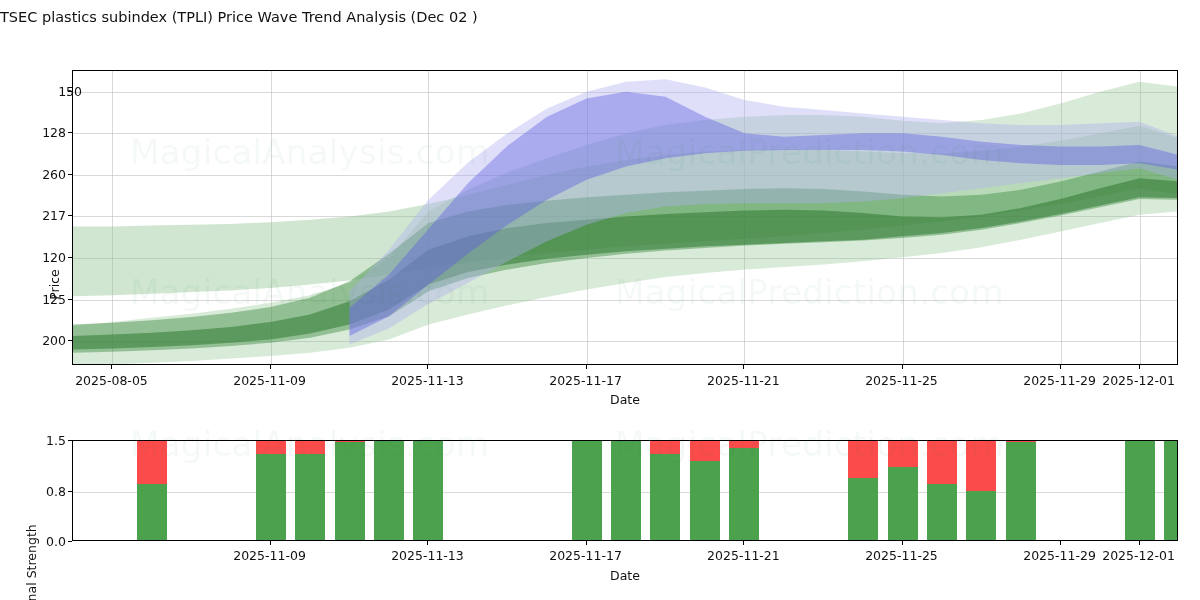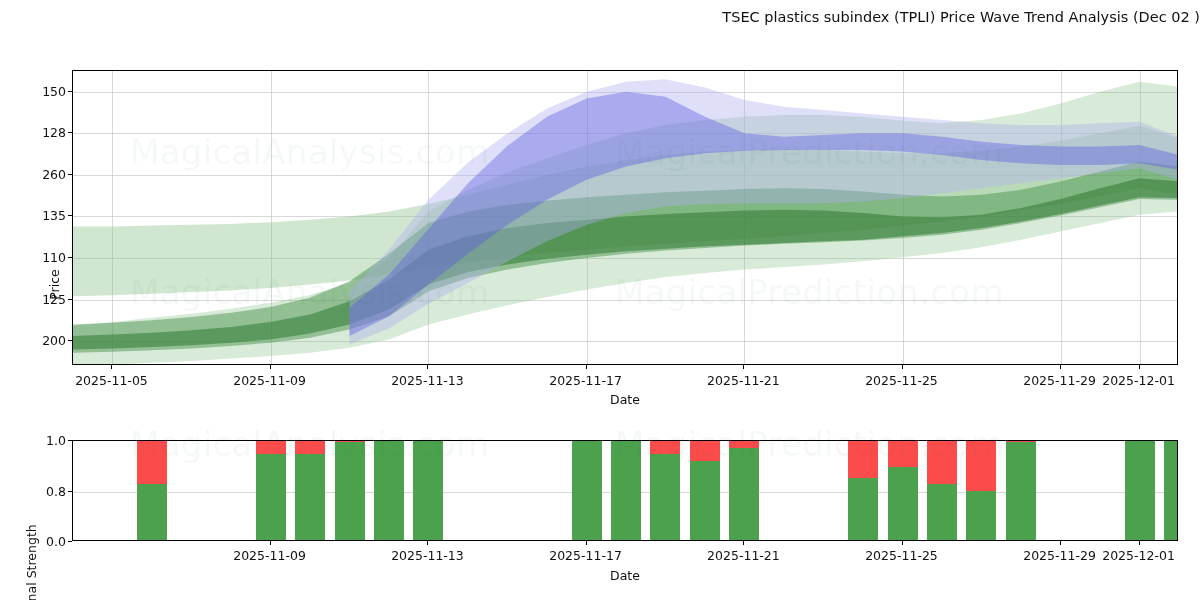--- a/index.html
+++ b/index.html
@@ -14,21 +14,21 @@
     position: relative;
     width: 1200px; height: 600px;
     background: #ffffff;
   }
 
   
   .title-block {
     position: absolute;
     left: 0; top: 8px;
     width: 1200px;
-    text-align: right;
+    text-align: left;
     color: #1a1a1a;
   }
   .title-line {
     font-size: 14.5px;
     line-height: 19px;
     color: #111111;
     white-space: pre;
   }
 
   
@@ -243,51 +243,51 @@
     <div class="wm" style="left: 615px; top: 132px; font-size: 34px;">MagicalPrediction.com</div>
     <div class="wm" style="left: 130px; top: 272px; font-size: 34px;">MagicalAnalysis.com</div>
     <div class="wm" style="left: 615px; top: 272px; font-size: 34px;">MagicalPrediction.com</div>
     <div class="wm" style="left: 130px; top: 424px; font-size: 34px;">MagicalAnalysis.com</div>
     <div class="wm" style="left: 615px; top: 424px; font-size: 34px;">MagicalPrediction.com</div>
     <div class="tick-mark-y" style="left: 68px; top: 340.07px; position: absolute;"></div>
     <div class="tick-label-y" style="left: 24px; width: 42px; top: 340.07px;">200</div>
     <div class="tick-mark-y" style="left: 68px; top: 298.521px; position: absolute;"></div>
     <div class="tick-label-y" style="left: 24px; width: 42px; top: 298.521px;">125</div>
     <div class="tick-mark-y" style="left: 68px; top: 256.972px; position: absolute;"></div>
-    <div class="tick-label-y" style="left: 24px; width: 42px; top: 256.972px;">110</div>
+    <div class="tick-label-y" style="left: 24px; width: 42px; top: 256.972px;">120</div>
     <div class="tick-mark-y" style="left: 68px; top: 215.423px; position: absolute;"></div>
-    <div class="tick-label-y" style="left: 24px; width: 42px; top: 215.423px;">135</div>
+    <div class="tick-label-y" style="left: 24px; width: 42px; top: 215.423px;">217</div>
     <div class="tick-mark-y" style="left: 68px; top: 173.873px; position: absolute;"></div>
     <div class="tick-label-y" style="left: 24px; width: 42px; top: 173.873px;">260</div>
     <div class="tick-mark-y" style="left: 68px; top: 132.324px; position: absolute;"></div>
     <div class="tick-label-y" style="left: 24px; width: 42px; top: 132.324px;">128</div>
     <div class="tick-mark-y" style="left: 68px; top: 90.7746px; position: absolute;"></div>
-    <div class="tick-label-y" style="left: 24px; width: 42px; top: 90.7746px;">150</div>
+    <div class="tick-label-y" style="left: 40px; width: 42px; top: 90.7746px;">150</div>
     <div class="tick-mark-x" style="left: 111.484px; top: 365px; position: absolute;"></div>
-    <div class="tick-label-x" style="left: 111.484px; top: 373px;">2025-11-05</div>
+    <div class="tick-label-x" style="left: 111.484px; top: 373px;">2025-08-05</div>
     <div class="tick-mark-x" style="left: 269.532px; top: 365px; position: absolute;"></div>
     <div class="tick-label-x" style="left: 269.532px; top: 373px;">2025-11-09</div>
     <div class="tick-mark-x" style="left: 427.468px; top: 365px; position: absolute;"></div>
     <div class="tick-label-x" style="left: 427.468px; top: 373px;">2025-11-13</div>
     <div class="tick-mark-x" style="left: 585.516px; top: 365px; position: absolute;"></div>
     <div class="tick-label-x" style="left: 585.516px; top: 373px;">2025-11-17</div>
     <div class="tick-mark-x" style="left: 743.453px; top: 365px; position: absolute;"></div>
     <div class="tick-label-x" style="left: 743.453px; top: 373px;">2025-11-21</div>
     <div class="tick-mark-x" style="left: 901.5px; top: 365px; position: absolute;"></div>
     <div class="tick-label-x" style="left: 901.5px; top: 373px;">2025-11-25</div>
     <div class="tick-mark-x" style="left: 1059.55px; top: 365px; position: absolute;"></div>
     <div class="tick-label-x" style="left: 1059.55px; top: 373px;">2025-11-29</div>
     <div class="tick-mark-x" style="left: 1138.52px; top: 365px; position: absolute;"></div>
     <div class="tick-label-x" style="left: 1138.52px; top: 373px;">2025-12-01</div>
     <div class="tick-mark-y" style="left: 68px; top: 541px; position: absolute;"></div>
     <div class="tick-label-y" style="left: 24px; width: 42px; top: 541px;">0.0</div>
     <div class="tick-mark-y" style="left: 68px; top: 490.5px; position: absolute;"></div>
     <div class="tick-label-y" style="left: 24px; width: 42px; top: 490.5px;">0.8</div>
     <div class="tick-mark-y" style="left: 68px; top: 440px; position: absolute;"></div>
-    <div class="tick-label-y" style="left: 24px; width: 42px; top: 440px;">1.0</div>
+    <div class="tick-label-y" style="left: 24px; width: 42px; top: 440px;">1.5</div>
     <div class="tick-mark-x" style="left: 269.532px; top: 541px; position: absolute;"></div>
     <div class="tick-label-x" style="left: 269.532px; top: 548px;">2025-11-09</div>
     <div class="tick-mark-x" style="left: 427.468px; top: 541px; position: absolute;"></div>
     <div class="tick-label-x" style="left: 427.468px; top: 548px;">2025-11-13</div>
     <div class="tick-mark-x" style="left: 585.516px; top: 541px; position: absolute;"></div>
     <div class="tick-label-x" style="left: 585.516px; top: 548px;">2025-11-17</div>
     <div class="tick-mark-x" style="left: 743.453px; top: 541px; position: absolute;"></div>
     <div class="tick-label-x" style="left: 743.453px; top: 548px;">2025-11-21</div>
     <div class="tick-mark-x" style="left: 901.5px; top: 541px; position: absolute;"></div>
     <div class="tick-label-x" style="left: 901.5px; top: 548px;">2025-11-25</div>

